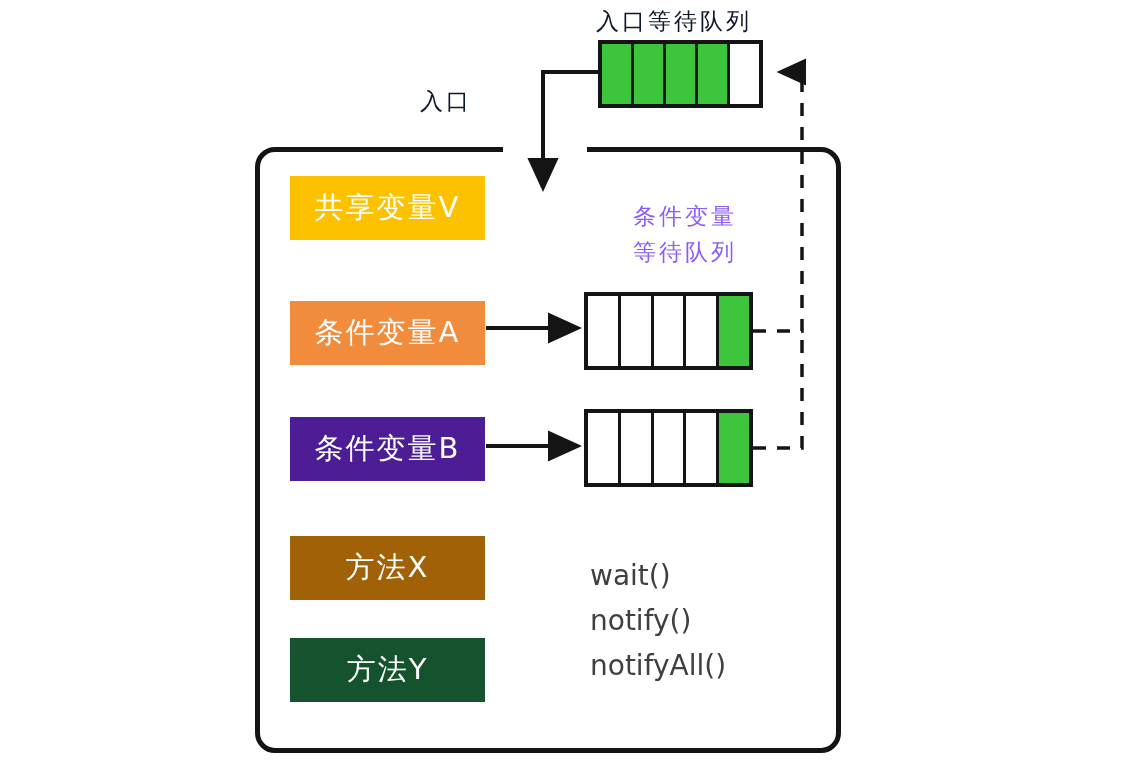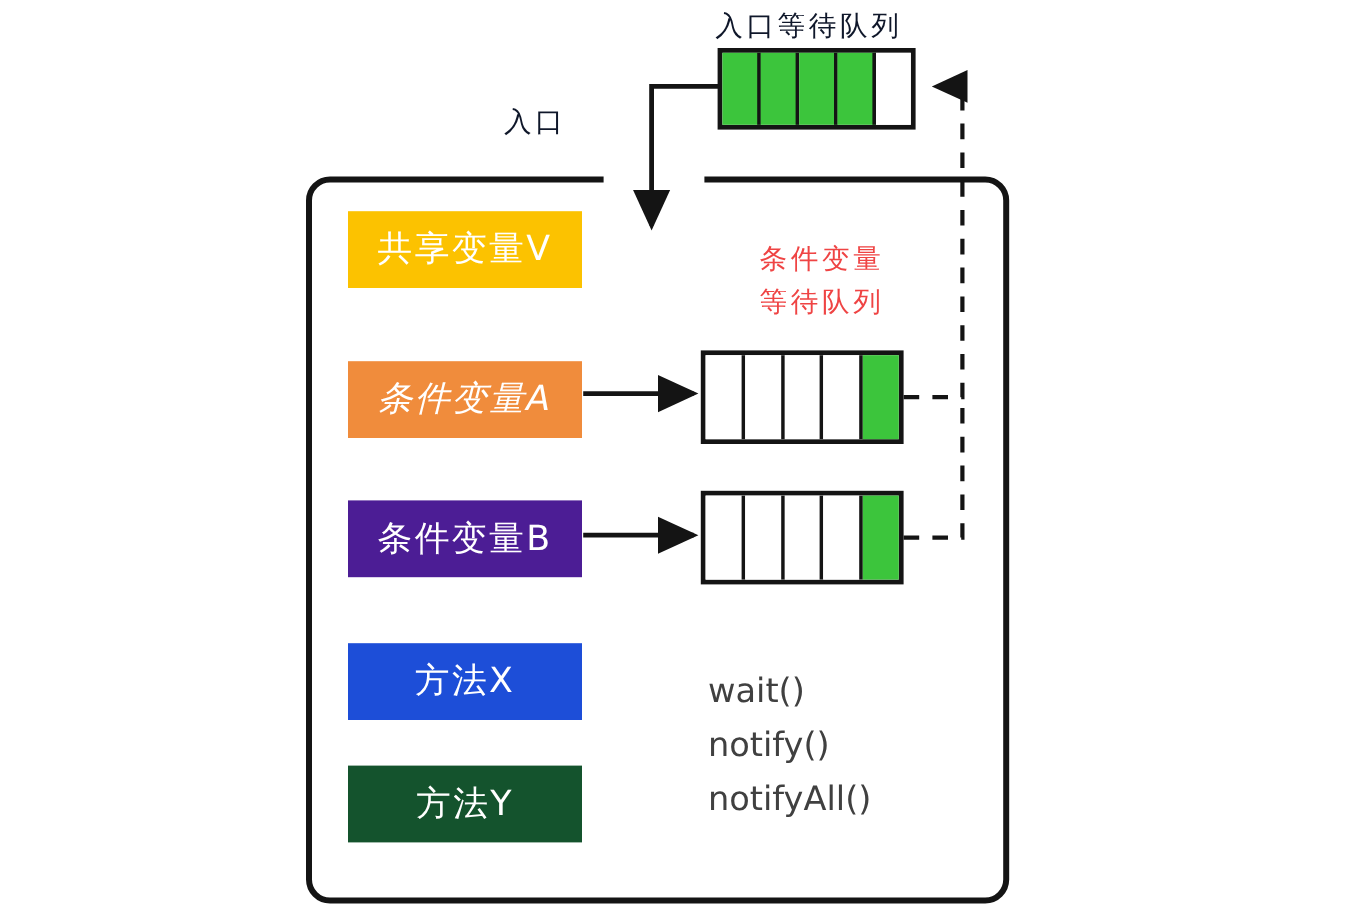--- a/index.html
+++ b/index.html
@@ -77,21 +77,21 @@
     box-sizing: border-box;
   }
   .queue .cell:last-child { border-right: none; }
   .cell.filled { background: #3cc53c; }
   .cell.empty  { background: #ffffff; }
 
   
   .caption {
     position: absolute;
     text-align: center;
-    color: #ef4444;
+    color: #8b5cf6;
     font-size: 23px;
     letter-spacing: 3px;
     line-height: 36px;
     white-space: nowrap;
   }
 
   
   .method-list {
     position: absolute;
     color: #404040;
@@ -128,29 +128,29 @@
 
   <div class="plain-label" style="left:420px; top:86px;">入口</div>
 
   <div class="monitor-frame"></div>
   <div class="entry-gap"></div>
 
   <div class="member-box" style="left:290px; top:176px; width:195px; height:64px; background:#fcc200;">
     <span>共享变量V</span>
   </div>
 
-  <div class="member-box" style="left:290px; top:301px; width:195px; height:64px; background:#f08c3c;font-style:italic;">
+  <div class="member-box" style="left:290px; top:301px; width:195px; height:64px; background:#f08c3c;">
     <span>条件变量A</span>
   </div>
 
   <div class="member-box" style="left:290px; top:417px; width:195px; height:64px; background:#4c1d95;">
     <span>条件变量B</span>
   </div>
 
-  <div class="member-box" style="left:290px; top:536px; width:195px; height:64px; background:#1d4ed8;">
+  <div class="member-box" style="left:290px; top:536px; width:195px; height:64px; background:#a16207;">
     <span>方法X</span>
   </div>
 
   <div class="member-box" style="left:290px; top:638px; width:195px; height:64px; background:#14532d;">
     <span>方法Y</span>
   </div>
 
   <div class="caption" style="left:600px; top:198px; width:170px;">
     <div>条件变量</div>
     <div>等待队列</div>

